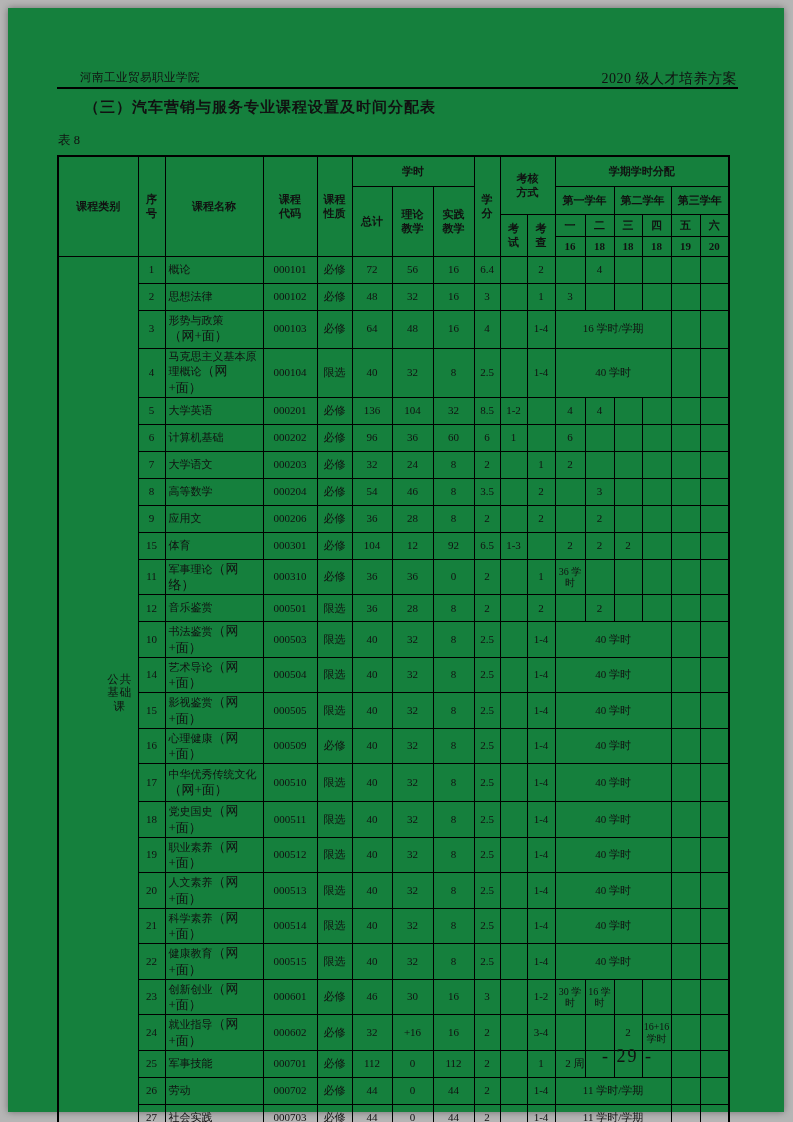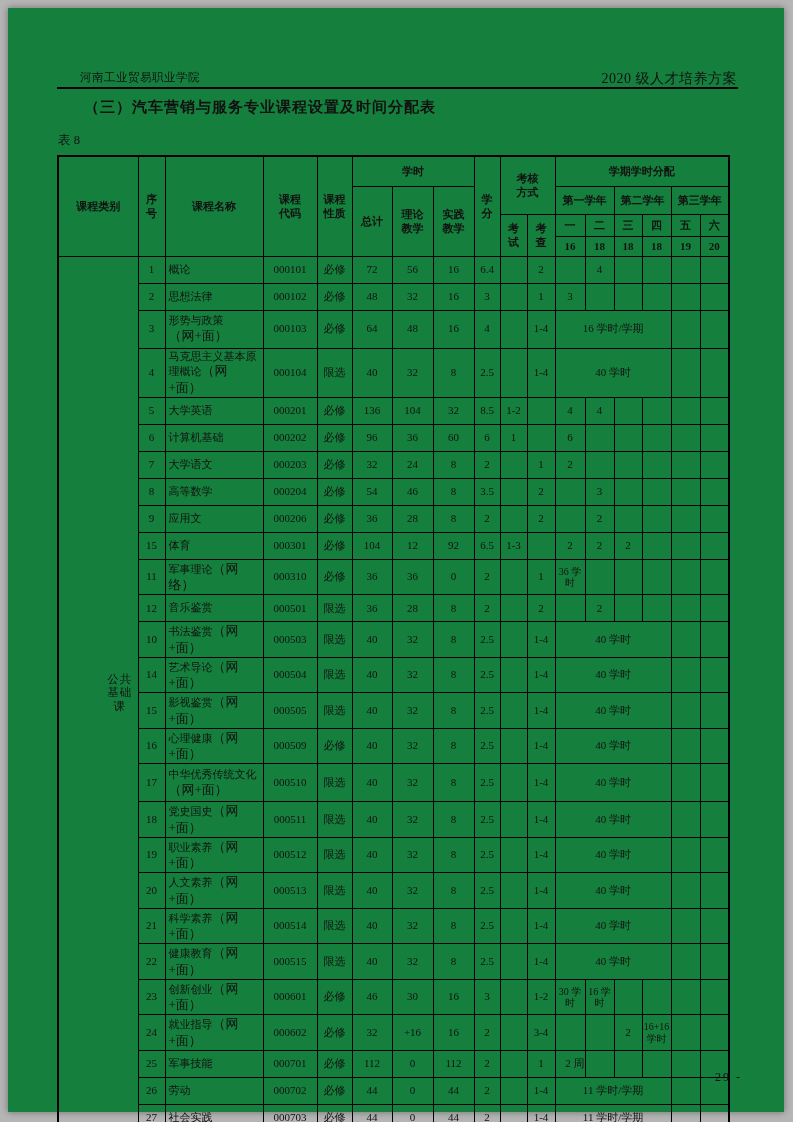--- a/index.html
+++ b/index.html
@@ -36,21 +36,21 @@
   thead tr.hr2{height:28px;}
   thead tr.hr3{height:22px;}
   thead tr.hr4{height:20px;}
   tbody tr{height:27px;}
   tbody tr.tall{height:38px;}
   td.name{text-align:left;padding:1px 3px;line-height:1.25;}
   .note{font-size:13px;}
   td.small{font-size:10px;line-height:1.15;}
   td.leftal{text-align:right;padding-left:3px;}
   td.cat{font-size:11.5px;letter-spacing:1px;padding-left:43px;}
-  .page-num{position:absolute;left:594px;top:1062px;width:140px;text-align:right;font-size:12px;letter-spacing:2px;}
+  .page-num{position:absolute;left:594px;top:1038px;width:140px;text-align:left;font-size:18px;letter-spacing:2px;}
 </style>
 </head>
 <body>
 
 <div class="page">
 
   <div class="hdr-left">河南工业贸易职业学院</div>
   <div class="hdr-right">2020 级人才培养方案</div>
   <div class="rule"></div>
 

